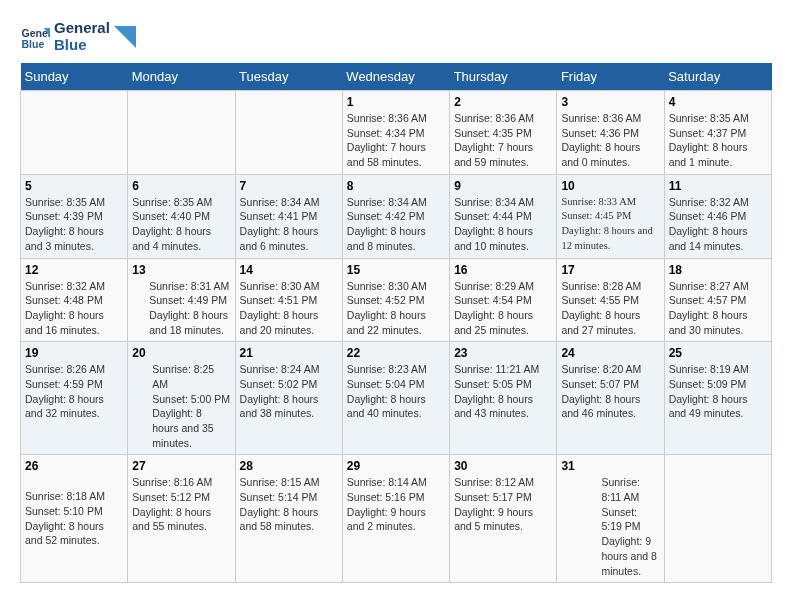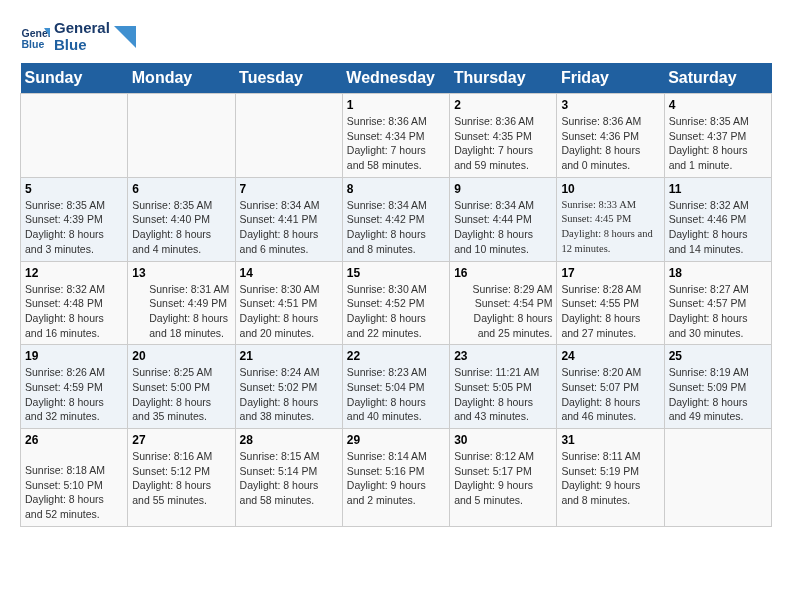--- a/index.html
+++ b/index.html
@@ -40,22 +40,22 @@
     table {
       width: 100%;
       border-collapse: collapse;
       font-size: 11px;
     }
     thead tr th {
       background: #2060a0;
       color: #fff;
       padding: 6px 4px;
       text-align: left;
-      font-weight: bold;
-      font-size: 16px;
+      font-weight: normal;
+      font-size: 13px;
     }
     tbody tr td {
       border: 1px solid #ccc;
       vertical-align: top;
       padding: 4px;
       min-height: 80px;
       width: calc(100% / 7);
     }
     tbody tr:nth-child(odd) td {
       background: #f9f9f9;
@@ -206,21 +206,21 @@
 Daylight: 8 hours and 20 minutes.</div>
         </td>
         <td>
           <div class="day-number">15</div>
           <div class="day-info" style="white-space: pre-line;">Sunrise: 8:30 AM
 Sunset: 4:52 PM
 Daylight: 8 hours and 22 minutes.</div>
         </td>
         <td>
           <div class="day-number">16</div>
-          <div class="day-info" style="white-space: pre-line; text-align: right;">Sunrise: 8:29 AM
+          <div class="day-info" style="white-space: pre-line;">Sunrise: 8:29 AM
 Sunset: 4:54 PM
 Daylight: 8 hours and 25 minutes.</div>
         </td>
         <td>
           <div class="day-number">17</div>
           <div class="day-info" style="white-space: pre-line;">Sunrise: 8:28 AM
 Sunset: 4:55 PM
 Daylight: 8 hours and 27 minutes.</div>
         </td>
         <td>
@@ -232,21 +232,21 @@
       </tr>
       <tr>
         <td>
           <div class="day-number">19</div>
           <div class="day-info" style="white-space: pre-line;">Sunrise: 8:26 AM
 Sunset: 4:59 PM
 Daylight: 8 hours and 32 minutes.</div>
         </td>
         <td>
           <div class="day-number">20</div>
-          <div class="day-info" style="white-space: pre-line;">Sunrise: 8:25 AM
+          <div class="day-info" style="white-space: pre-line; margin-left: 20px;">Sunrise: 8:25 AM
 Sunset: 5:00 PM
 Daylight: 8 hours and 35 minutes.</div>
         </td>
         <td>
           <div class="day-number">21</div>
           <div class="day-info" style="white-space: pre-line;">Sunrise: 8:24 AM
 Sunset: 5:02 PM
 Daylight: 8 hours and 38 minutes.</div>
         </td>
         <td>
@@ -300,20 +300,20 @@
 Daylight: 9 hours and 2 minutes.</div>
         </td>
         <td>
           <div class="day-number">30</div>
           <div class="day-info" style="white-space: pre-line;">Sunrise: 8:12 AM
 Sunset: 5:17 PM
 Daylight: 9 hours and 5 minutes.</div>
         </td>
         <td>
           <div class="day-number">31</div>
-          <div class="day-info" style="white-space: pre-line;">Sunrise: 8:11 AM
+          <div class="day-info" style="white-space: pre-line; margin-left: 40px;">Sunrise: 8:11 AM
 Sunset: 5:19 PM
 Daylight: 9 hours and 8 minutes.</div>
         </td>
         <td class="empty"></td>
       </tr>
     </tbody>
 </table>
 
 </body></html>

